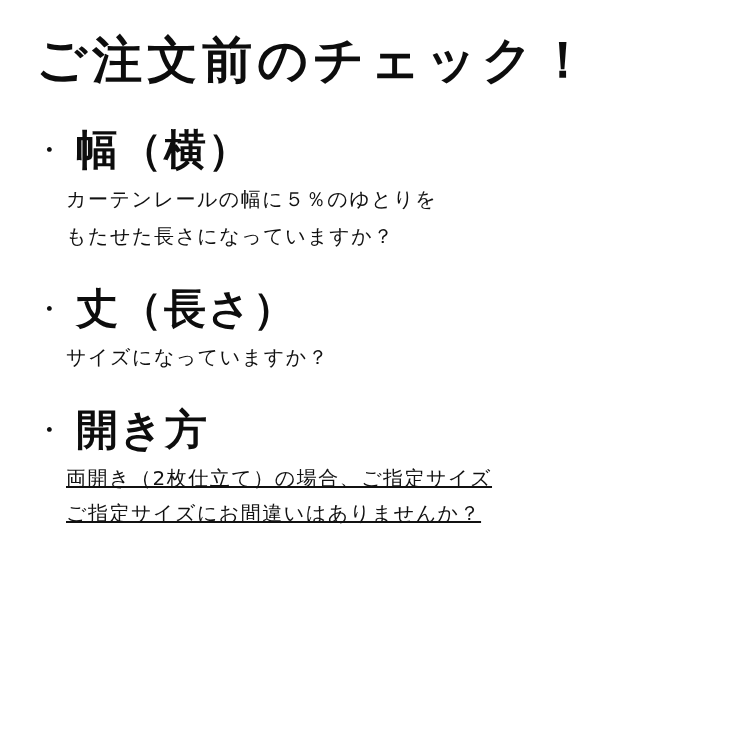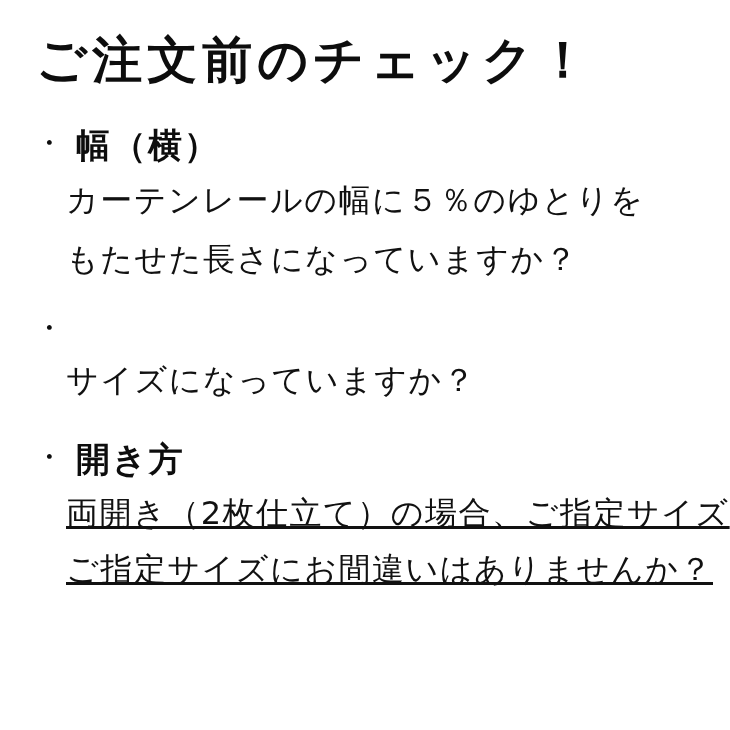--- a/index.html
+++ b/index.html
@@ -39,32 +39,32 @@
     margin-bottom: 4px;
   }
   .bullet {
     font-size: 30px;
     line-height: 1;
     color: #0d0d0d;
     margin-right: 12px;
     transform: translateY(-4px);
   }
   .section-title {
-    font-size: 34px;
+    font-size: 42px;
     font-weight: 700;
     letter-spacing: 2px;
     line-height: 1.25;
     color: #0d0d0d;
     white-space: nowrap;
   }
   .section-body {
     margin-left: 32px;
   }
   .body-line {
-    font-size: 32px;
+    font-size: 20px;
     letter-spacing: 1.5px;
     line-height: 1.85;
     color: #111111;
     white-space: nowrap;
   }
   .sec-hiraki .section-body .body-line {
     line-height: 1.75;
     text-decoration: underline;
   }
 </style>
@@ -82,20 +82,21 @@
     </div>
     <div class="section-body">
       <div class="body-line">カーテンレールの幅に５％のゆとりを</div>
       <div class="body-line">もたせた長さになっていますか？</div>
     </div>
   </div>
 
   <div class="section sec-take">
     <div class="section-head">
       <span class="bullet">・</span>
+      <span class="section-title">丈（長さ）</span>
     </div>
     <div class="section-body">
       <div class="body-line">サイズになっていますか？</div>
     </div>
   </div>
 
   <div class="section sec-hiraki">
     <div class="section-head">
       <span class="bullet">・</span>
       <span class="section-title">開き方</span>

